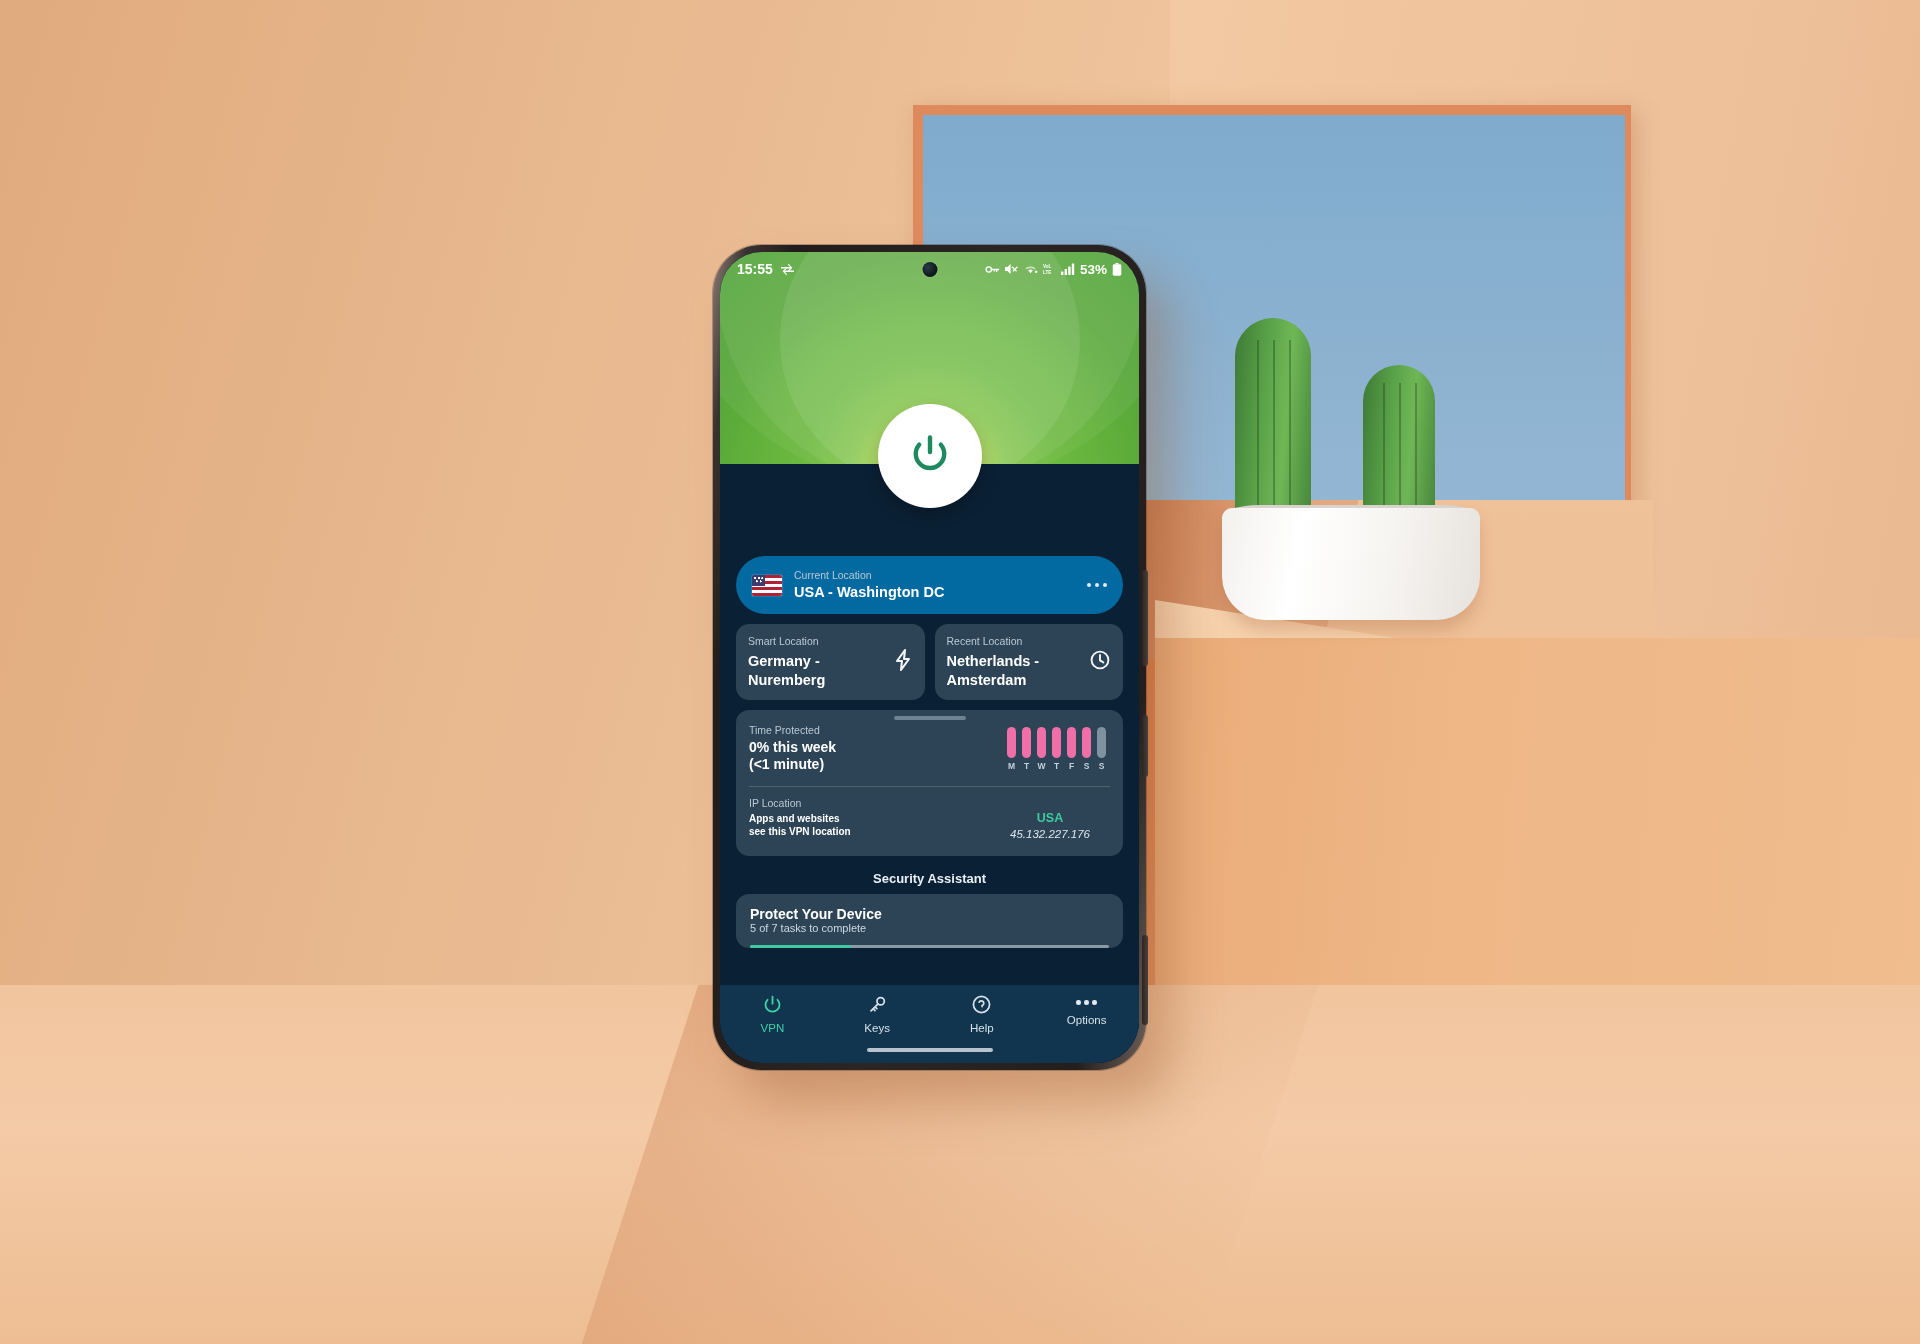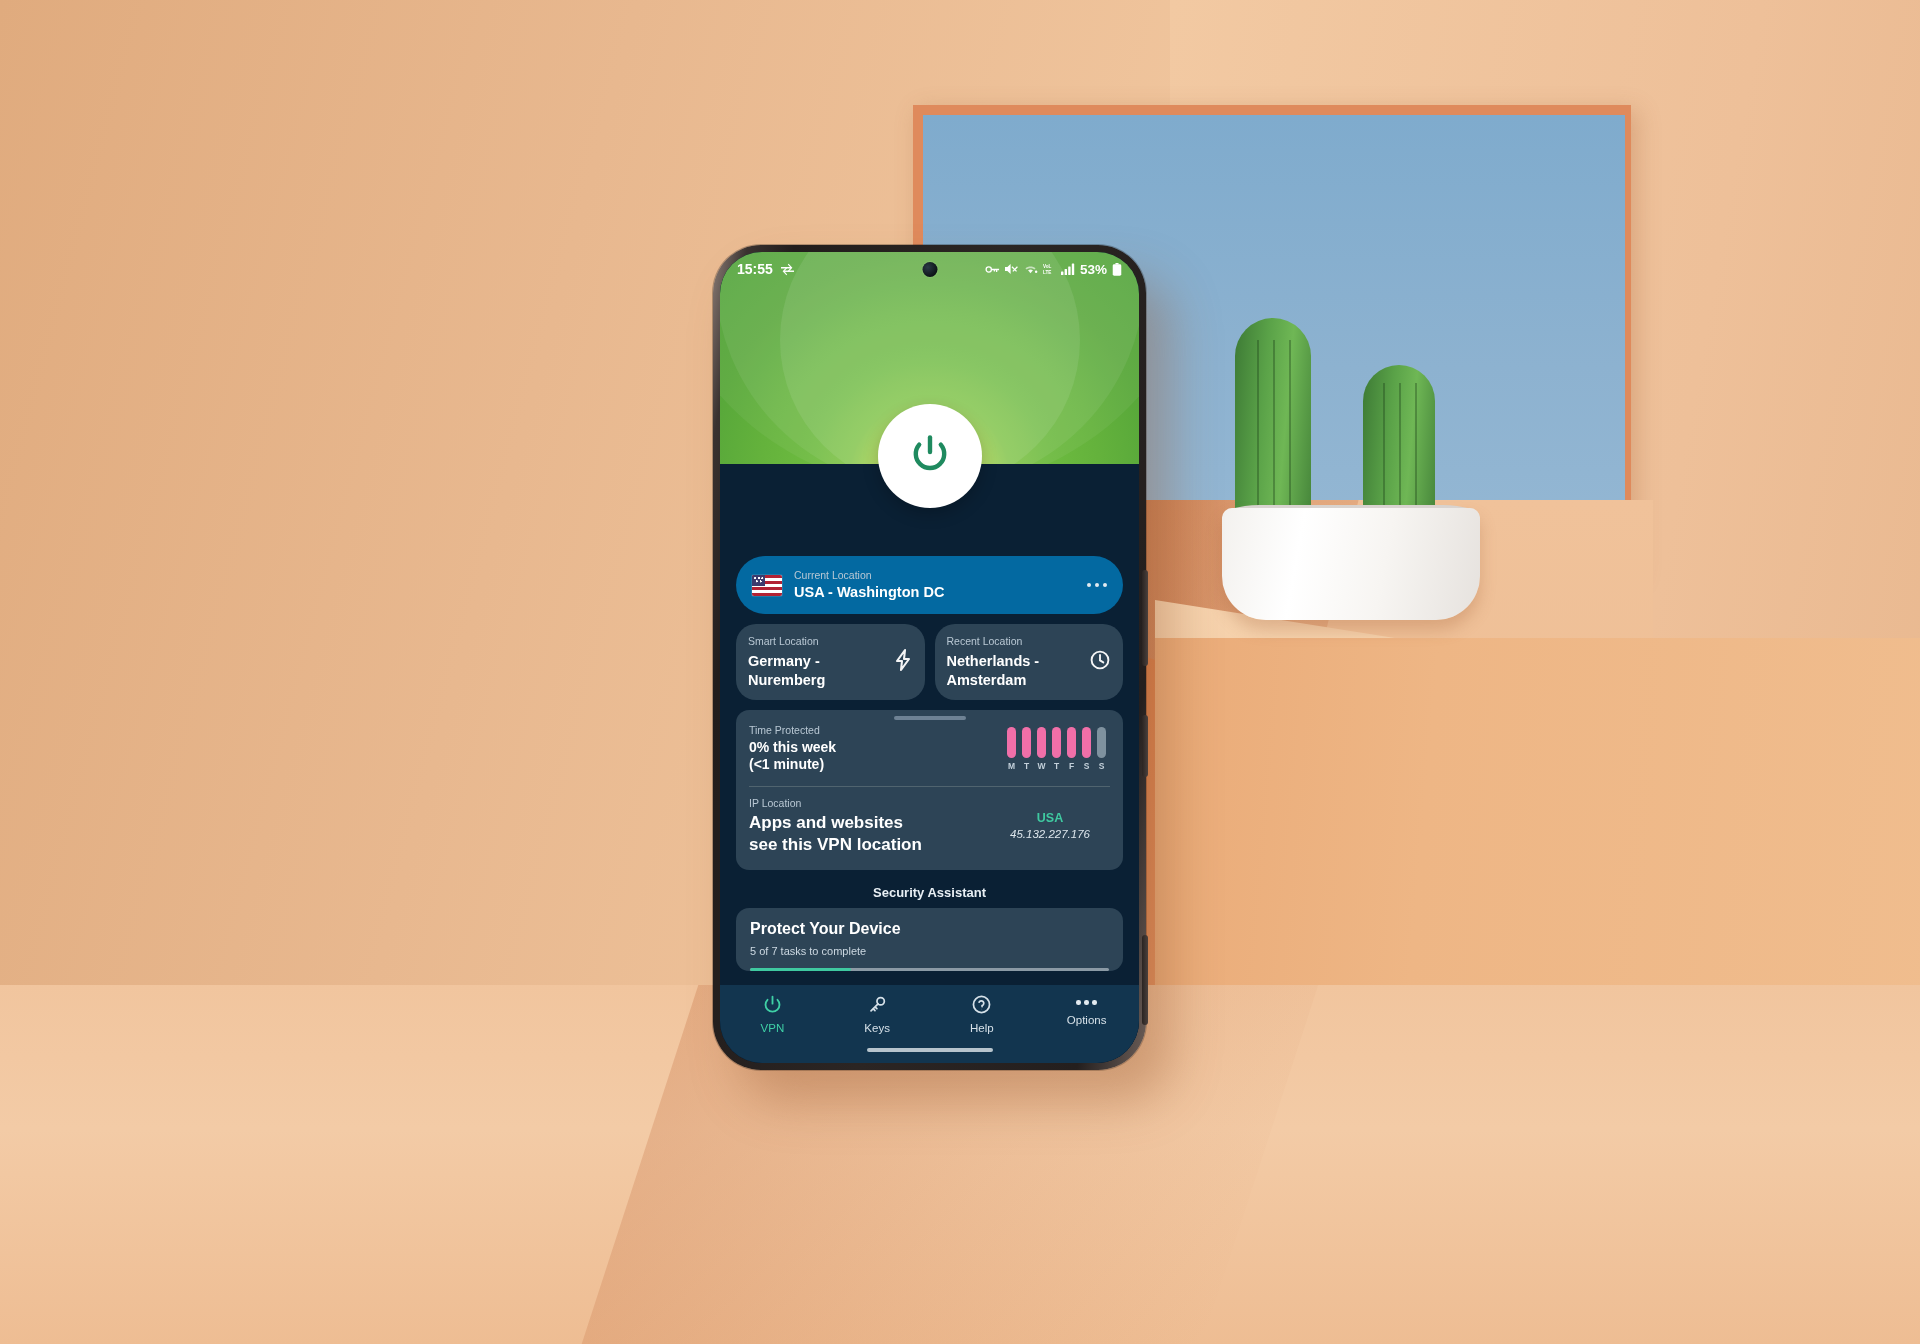--- a/index.html
+++ b/index.html
@@ -209,47 +209,47 @@
       radial-gradient(circle at 70% 60%, #fff 0 1px, transparent 1.2px);
   }
   .loc-text { flex:1; min-width:0; }
   .lbl-sm { font-size:10.5px; color:#b9c8d4; line-height:1.35; }
   .lbl-lg { font-size:14.5px; color:#ffffff; font-weight:700; line-height:1.3; }
   .dots { display:flex; gap:3.5px; padding-left:8px; cursor:pointer; }
   .dots i { width:4.5px; height:4.5px; border-radius:50%; background:#e2eaf0; display:block; }
 
   .two-cards { display:flex; gap:10px; margin-top:10px; }
   .mini-card {
-    flex:1; background:#2d4456; border-radius:20px; padding:10px 12px;
+    flex:1; background:#2d4456; border-radius:13px; padding:10px 12px;
     display:flex; align-items:flex-start; justify-content:space-between; gap:6px;
     min-height:68px;
   }
   .mini-icon { flex:0 0 auto; align-self:center; opacity:.95; }
 
   .stats-card { margin-top:10px; background:#2d4456; border-radius:13px; padding:0; overflow:hidden; }
   .drag-pill { width:72px; height:4px; border-radius:3px; background:#6e8294; margin:6px auto 0; }
   .tp-row { display:flex; align-items:center; justify-content:space-between; padding:4px 13px 12px; }
   .tp-left .tp-title { font-size:10.5px; color:#b9c8d4; margin-bottom:3px; }
   .tp-left .tp-val { font-size:14px; font-weight:700; color:#fff; line-height:1.25; }
   .bars { display:flex; gap:6px; align-items:flex-end; padding-right:4px; }
   .bar-col { display:flex; flex-direction:column; align-items:center; gap:3px; }
   .bar { width:9px; height:31px; border-radius:5px; background:#f06fa8; }
   .bar.inactive { background:#7f929f; }
   .bar-lbl { font-size:8.5px; color:#c3d0da; font-weight:700; }
   .divider { height:1px; background:#50646f; margin:0 13px; }
   .ip-row { padding:10px 13px 14px; display:flex; justify-content:space-between; gap:10px; }
   .ip-title { font-size:10.5px; color:#b9c8d4; margin-bottom:3px; }
-  .ip-main { font-size:17px; font-weight:700; color:#fff; line-height:1.3; }
+  .ip-main { font-size:10px; font-weight:700; color:#fff; line-height:1.3; }
   .ip-right { text-align:center; padding-top:13px; min-width:120px;}
   .ip-country { font-size:12.5px; color:#3fc9a0; font-weight:600; line-height:1.3;}
   .ip-addr { font-size:11.5px; color:#dde6ec; line-height:1.4;font-style:italic; }
 
   .sa-title { text-align:center; color:#e8eff4; font-size:13px; font-weight:600; margin:15px 0 8px; }
   .sa-card { background:#2d4456; border-radius:13px; padding:12px 14px 0; }
-  .sa-h { font-size:16px; font-weight:700; color:#fff; margin-bottom:7px; }
+  .sa-h { font-size:14px; font-weight:700; color:#fff; }
   .sa-sub { font-size:11px; color:#ccd8e1; margin-bottom:11px; }
   .progress { height:3px; background:#8b9aa5; border-radius:3px; overflow:hidden; }
   .progress > span { display:block; height:100%; background:#3fc9a0; border-radius:3px; }
   .sa-card2 { background:#2d4456; border-radius:13px; padding:12px 14px; margin-top:9px; }
   .sa-h2 { font-size:14px; font-weight:700; color:#fff; }
 
   
   .navbar {
     position:absolute; left:0; right:0; bottom:0; height:78px;
     background:#12354f;

